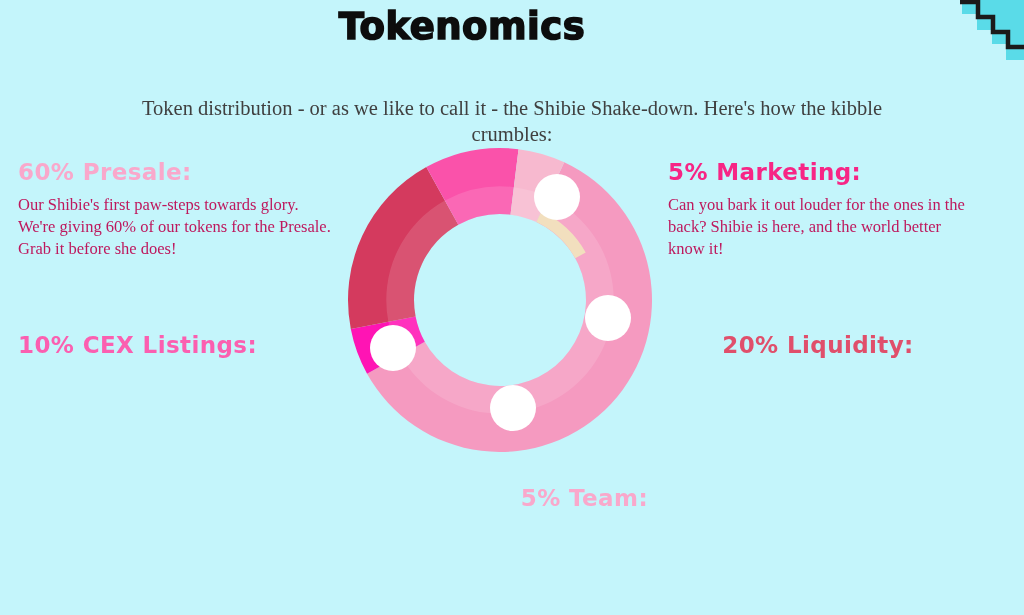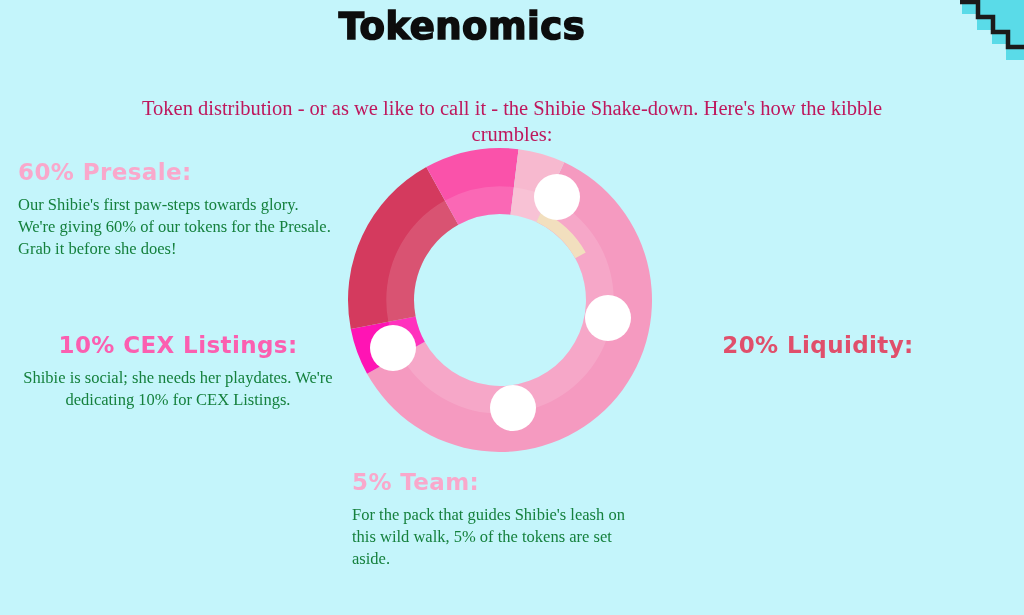--- a/index.html
+++ b/index.html
@@ -50,21 +50,21 @@
   .intro {
     position: absolute;
     top: 74px;
     left: 50%;
     transform: translateX(-50%);
     width: 760px;
     text-align: center;
     font-family: "Liberation Serif", serif;
     font-size: 20.5px;
     line-height: 1.28;
-    color: #be185d;
+    color: #404040;
   }
 
   
   .chart-wrap {
     position: absolute;
     left: 340px;
     top: 140px;
     width: 320px;
     height: 320px;
   }
@@ -79,53 +79,52 @@
     font-weight: bold;
     font-size: 23px;
     letter-spacing: 0.4px;
     margin: 0 0 10px 0;
     line-height: 1.05;
   }
   .legend-body {
     font-family: "Liberation Serif", serif;
     font-size: 16.5px;
     line-height: 1.34;
-    color: #15803d;
+    color: #be185d;
     margin: 0;
   }
 
   .blk-presale {
     left: 18px;
     top: 160px;
     width: 320px;
     text-align: left;
   }
   .blk-cex {
     left: 18px;
     top: 333px;
     width: 320px;
-    text-align: center;
   }
   .blk-marketing {
     left: 668px;
     top: 160px;
     width: 300px;
     text-align: left;
   }
   .blk-liquidity {
     left: 668px;
     top: 333px;
     width: 300px;
     text-align: center;
   }
   .blk-team {
     left: 352px;
-    top: 470px;
+    top: 486px;
     width: 296px;
-    text-align: left;
+    text-align: right;
   }
 </style>
 </head>
 <body>
 
 <div id="page">
 
   <div class="corner-decor">
     <svg width="80" height="60" viewBox="0 0 80 60" xmlns="http://www.w3.org/2000/svg">
       <path d="M 18 0 L 80 0 L 80 60 L 62 60 L 62 44 L 48 44 L 48 30 L 33 30 L 33 14 L 18 14 Z" fill="#5adbe8"></path>
@@ -157,26 +156,28 @@
       </svg>
   </div>
 
   <div class="legend-block blk-presale">
     <div class="legend-heading" style="color: rgb(249, 168, 203);">60% Presale:</div>
     <p class="legend-body">Our Shibie's first paw-steps towards glory. We're giving 60% of our tokens for the Presale. Grab it before she does!</p>
   </div>
 
   <div class="legend-block blk-cex">
     <div class="legend-heading" style="color: rgb(251, 95, 176);">10% CEX Listings:</div>
-    <p class="legend-body">Shibie is social; she needs her playdates. We're dedicating 10% for CEX Listings.</p>
   </div>
 
+  <div class="legend-block blk-marketing">
+    <div class="legend-heading" style="color: rgb(247, 37, 133);">5% Marketing:</div>
+    <p class="legend-body">Can you bark it out louder for the ones in the back? Shibie is here, and the world better know it!</p>
+  </div>
 
   <div class="legend-block blk-liquidity">
     <div class="legend-heading" style="color: rgb(224, 79, 107);">20% Liquidity:</div>
   </div>
 
   <div class="legend-block blk-team">
     <div class="legend-heading" style="color: rgb(249, 168, 203);">5% Team:</div>
-    <p class="legend-body">For the pack that guides Shibie's leash on this wild walk, 5% of the tokens are set aside.</p>
   </div>
 
 </div>
 
 </body></html>

